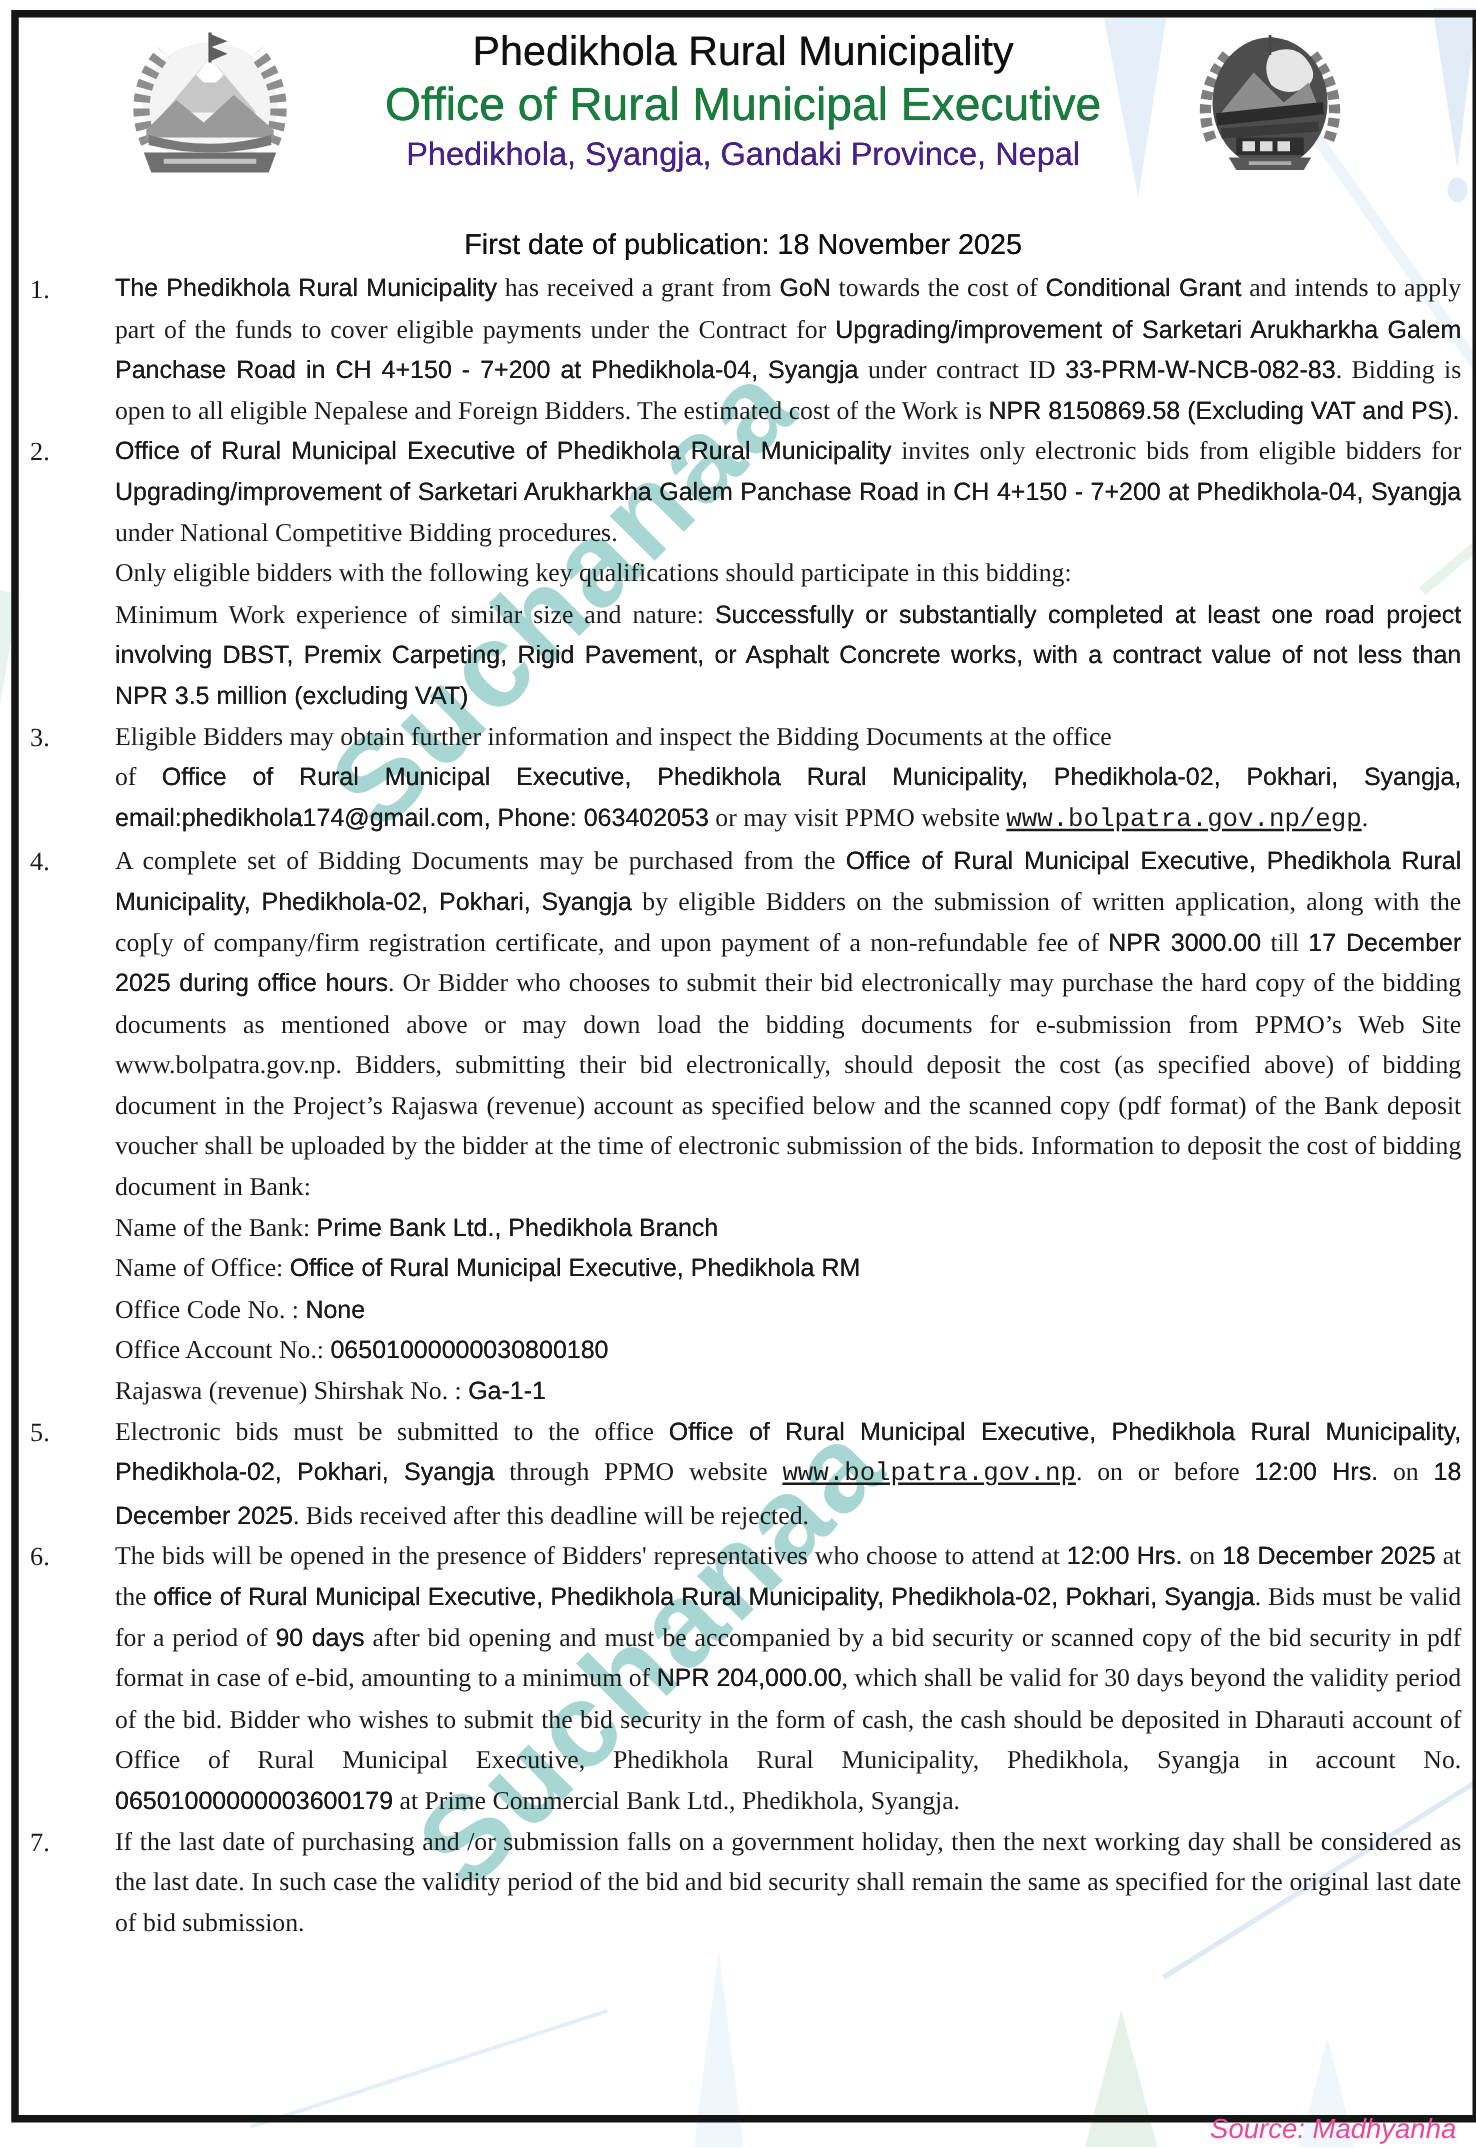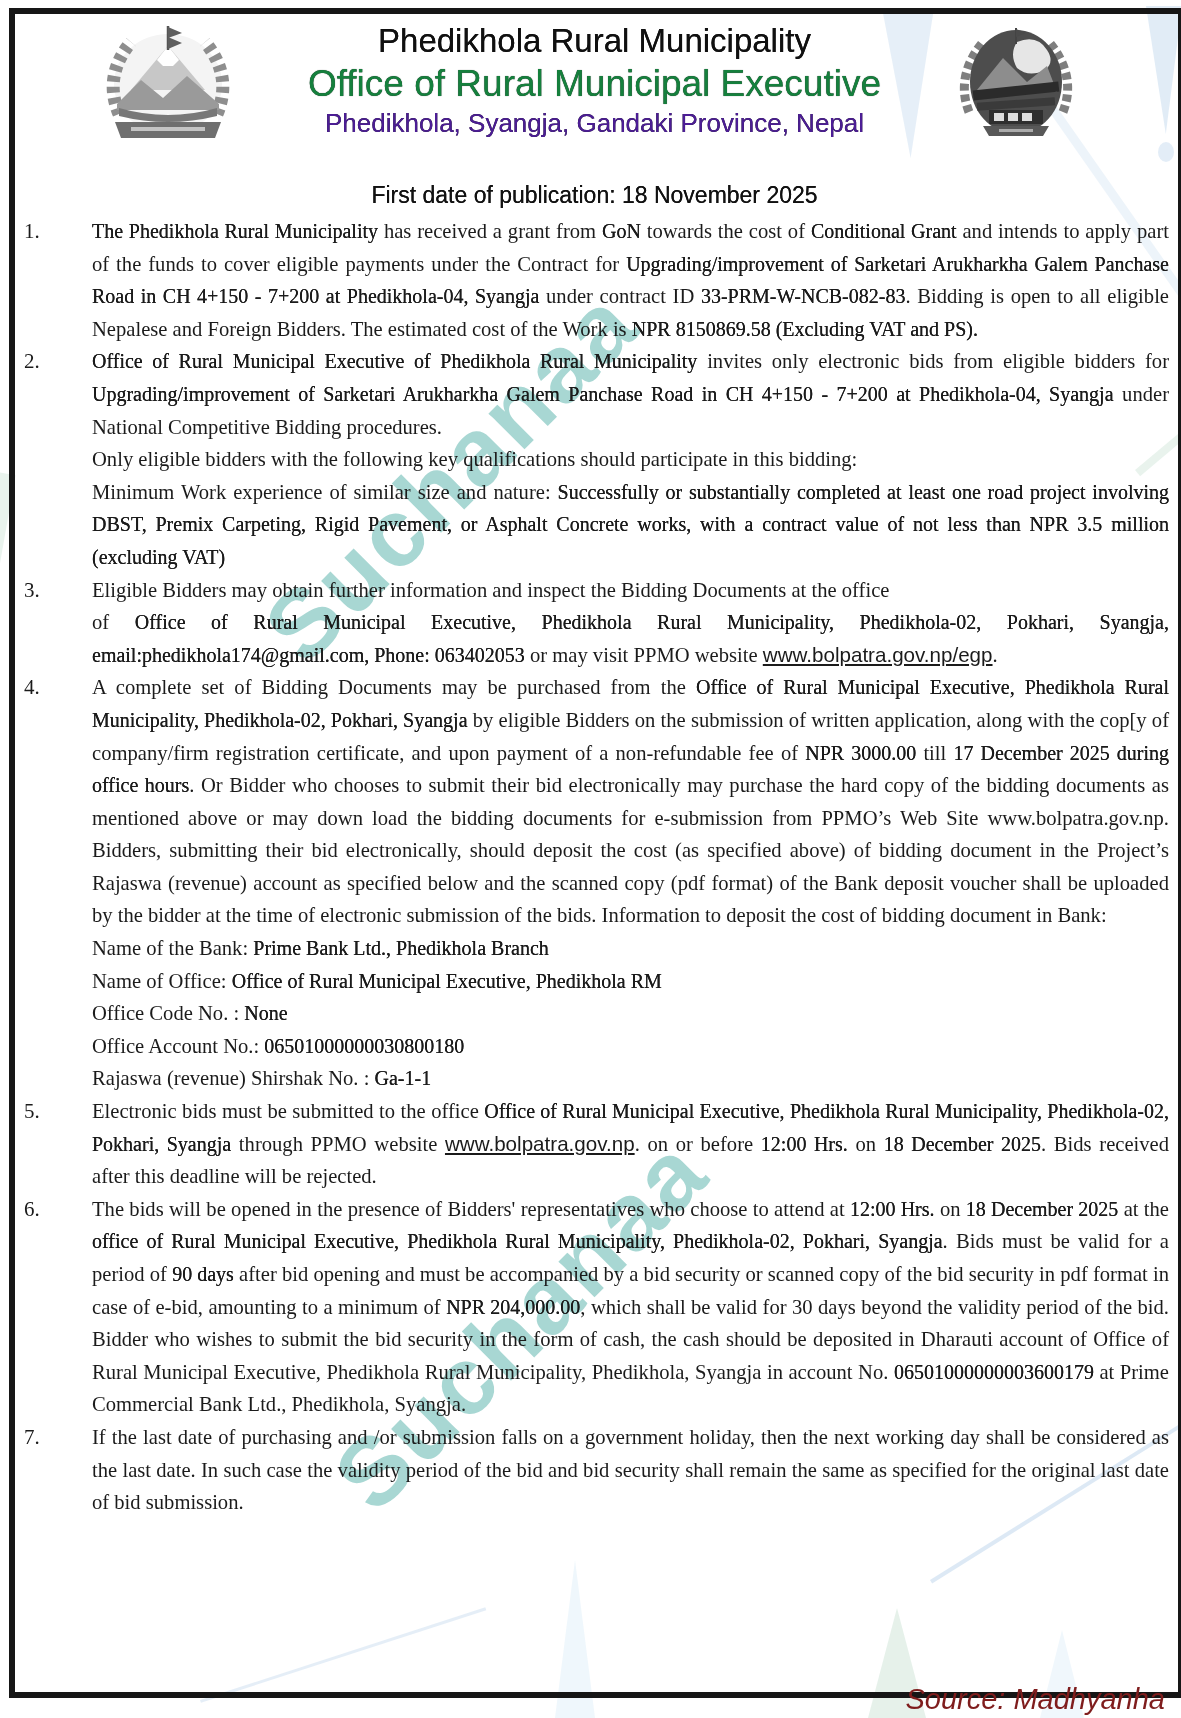--- a/index.html
+++ b/index.html
@@ -36,26 +36,26 @@
   .emblem-left{left:78px;}
   .emblem-right{left:932px;top:8px;}
 
   
   .list{position:relative;margin-top:5px;}
   .item{display:flex;}
   .num{width:68px;flex:none;padding-left:5px;font-size:21px;line-height:32.6px;}
   .body{flex:1;padding-right:1px;}
   .para{text-align:justify;font-size:20.6px;line-height:32.6px;}
   .run-serif{font-family:"Liberation Serif",serif;}
-  .run-sans{font-family:Liberation Serif, serif;font-size:20px;text-shadow:0 0 0.3px #111;}
-  a.run-link{font-family:Liberation Sans, sans-serif;color:inherit;text-decoration:underline;}
+  .run-sans{font-family:Liberation Sans, sans-serif;font-size:20px;text-shadow:0 0 0.3px #111;}
+  a.run-link{font-family:Liberation Mono, monospace;color:inherit;text-decoration:underline;}
 
   
   .source{position:absolute;right:16px;bottom:2px;z-index:2;
-          font-family:"Liberation Sans",sans-serif;font-style:italic;font-size:29px;color:#7f1d1d;margin-top:32px;}
+          font-family:"Liberation Sans",sans-serif;font-style:italic;font-size:22px;color:#ec4899;margin-top:32px;}
 </style>
 </head>
 <body>
 
 <div class="page">
 
   <div class="wm-layer">
     <div class="wm-cone" style="left:1146px;top:6px;width:36px;height:128px;background:#d9e7f4;opacity:.8;"></div>
     <div class="wm-dot" style="left:1158px;top:142px;width:16px;height:20px;background:#dce9f5;opacity:.8;"></div>
     <div class="wm-cone" style="left:882px;top:8px;width:52px;height:150px;background:#dde9f5;opacity:.75;"></div>

